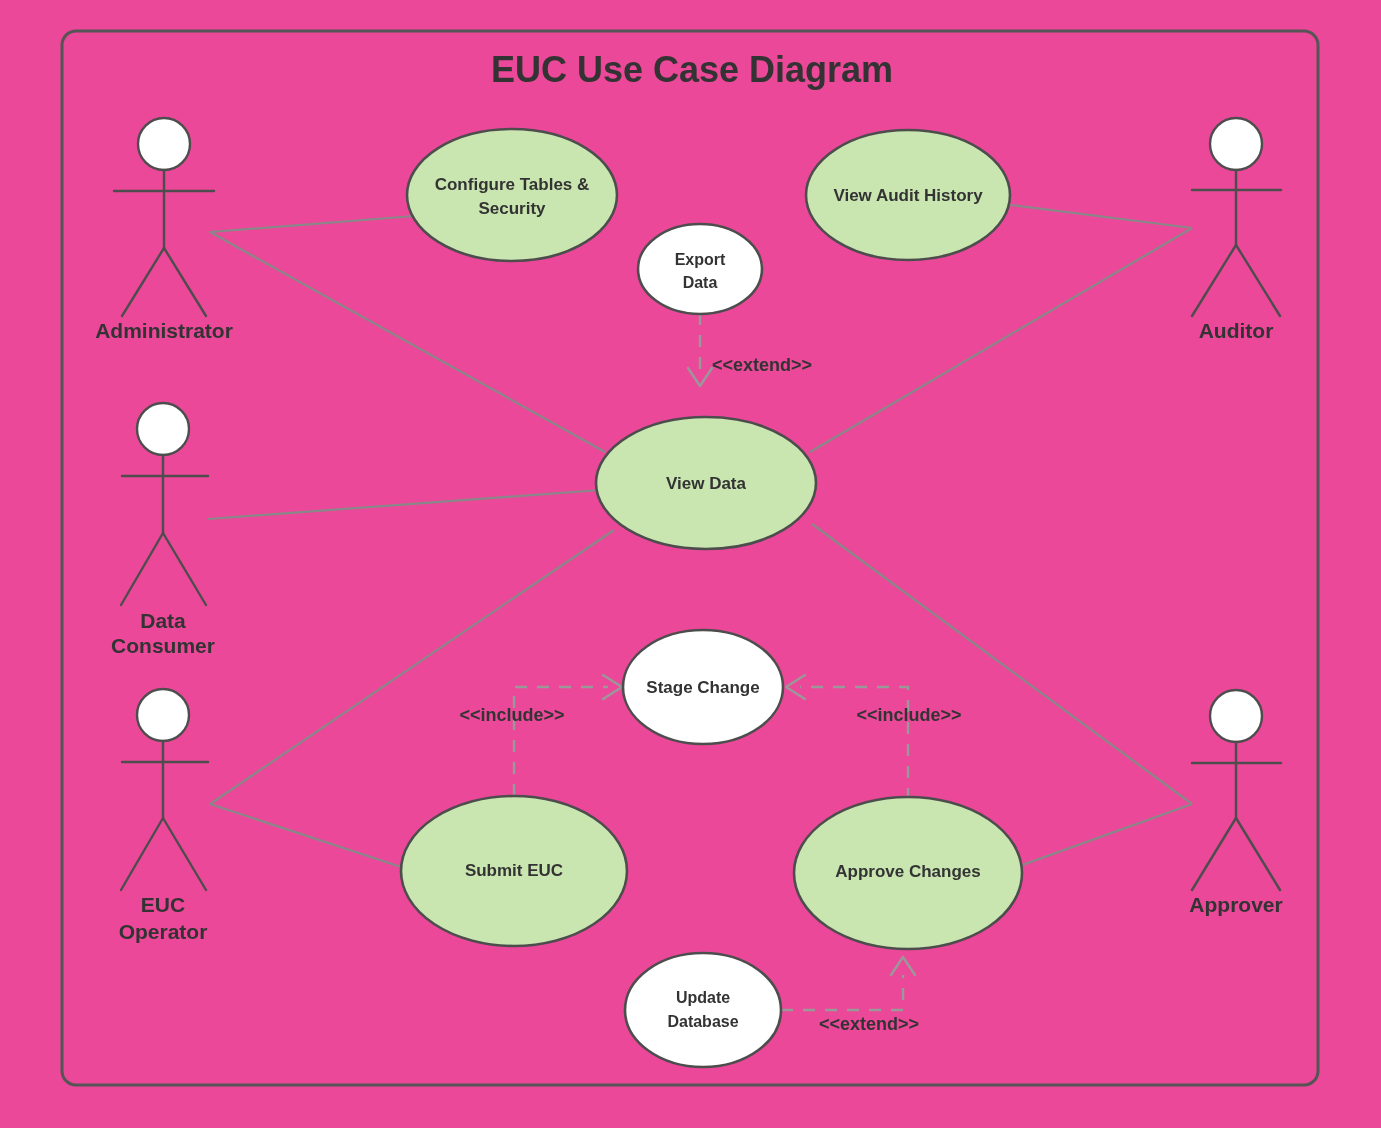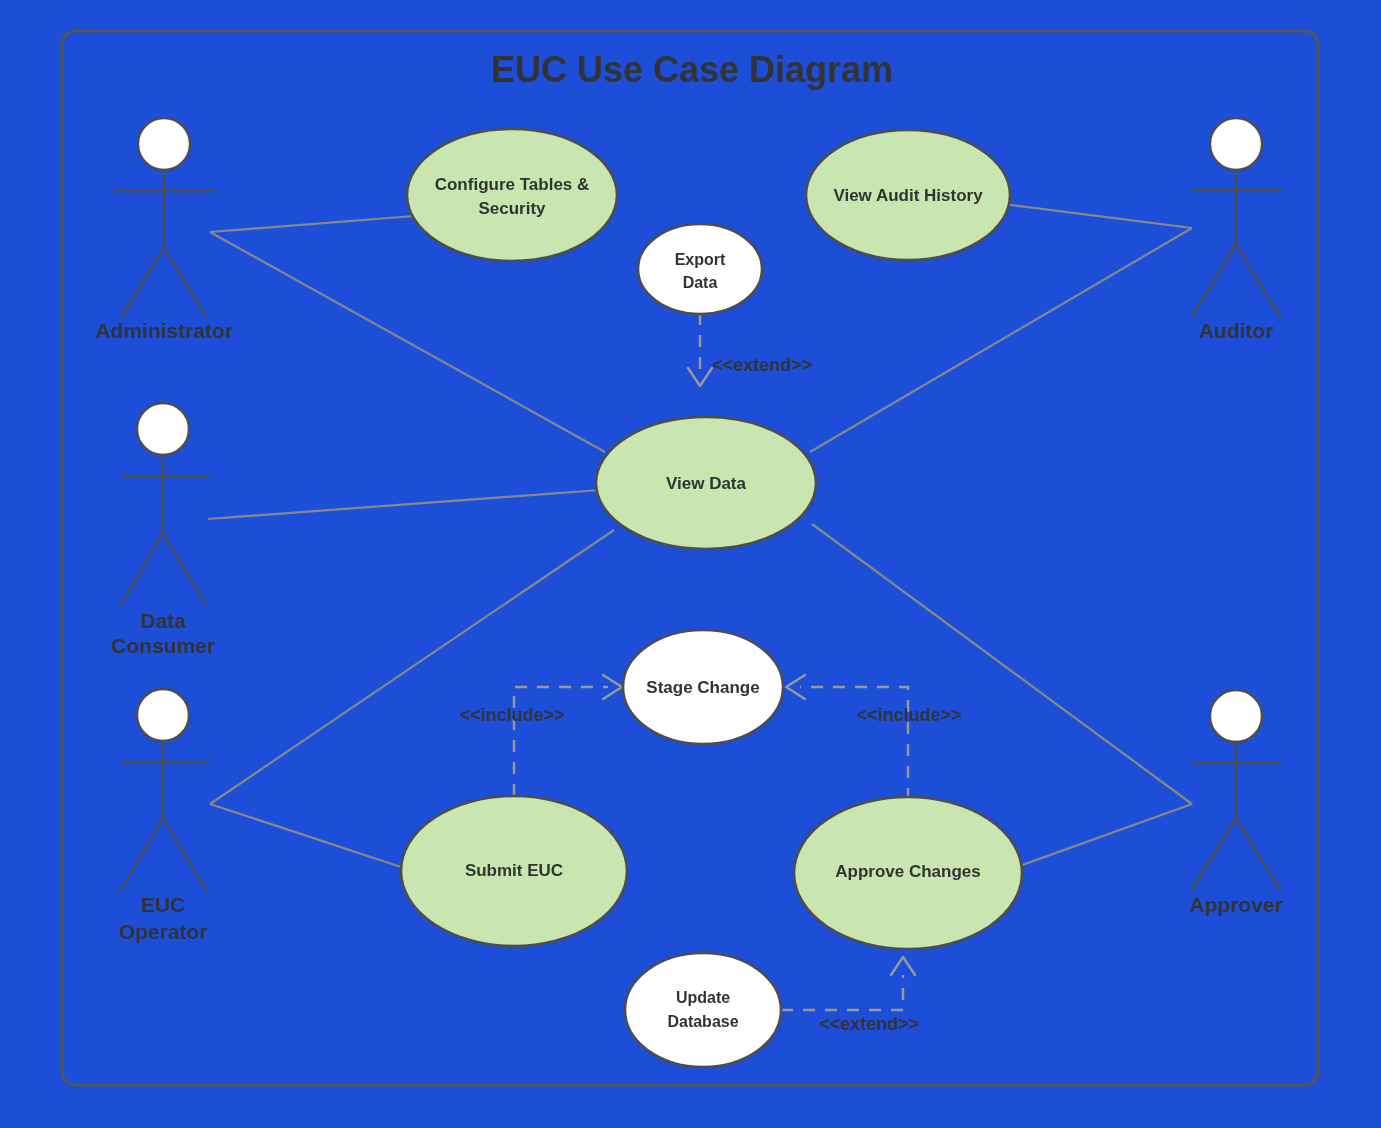--- a/index.html
+++ b/index.html
@@ -8,21 +8,21 @@
     padding: 0;
     background: #ffffff;
   }
   body {
     font-family: "Liberation Sans", sans-serif;
   }
   #canvas {
     position: relative;
     width: 1381px;
     height: 1128px;
-    background: #1d4ed8;
+    background: #ec4899;
     overflow: hidden;
   }
   #diagram-svg {
     position: absolute;
     left: 0;
     top: 0;
     width: 1381px;
     height: 1128px;
   }
   .frame-rect {

